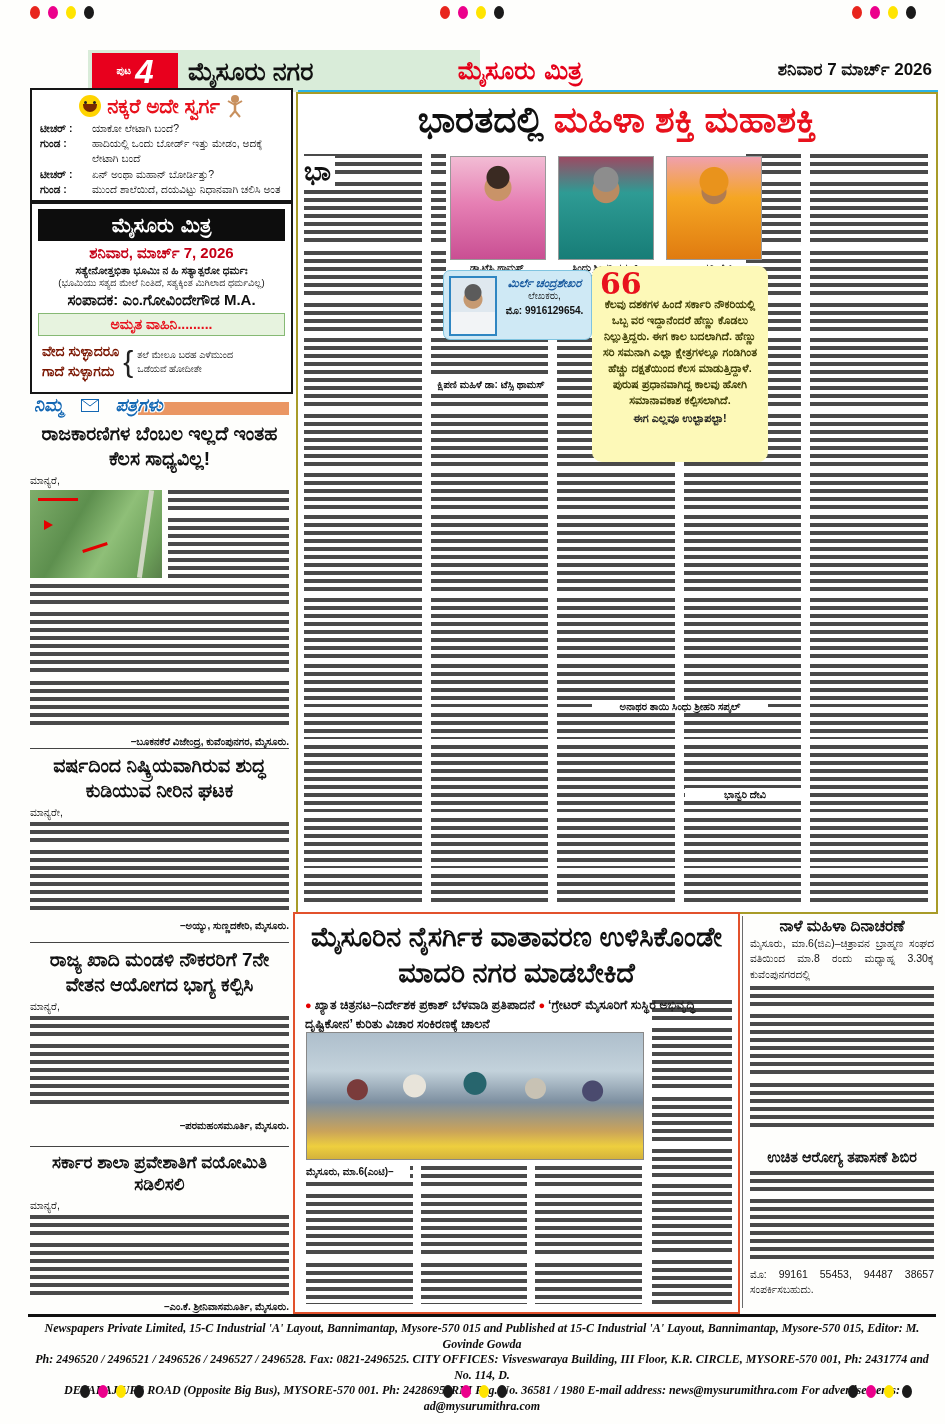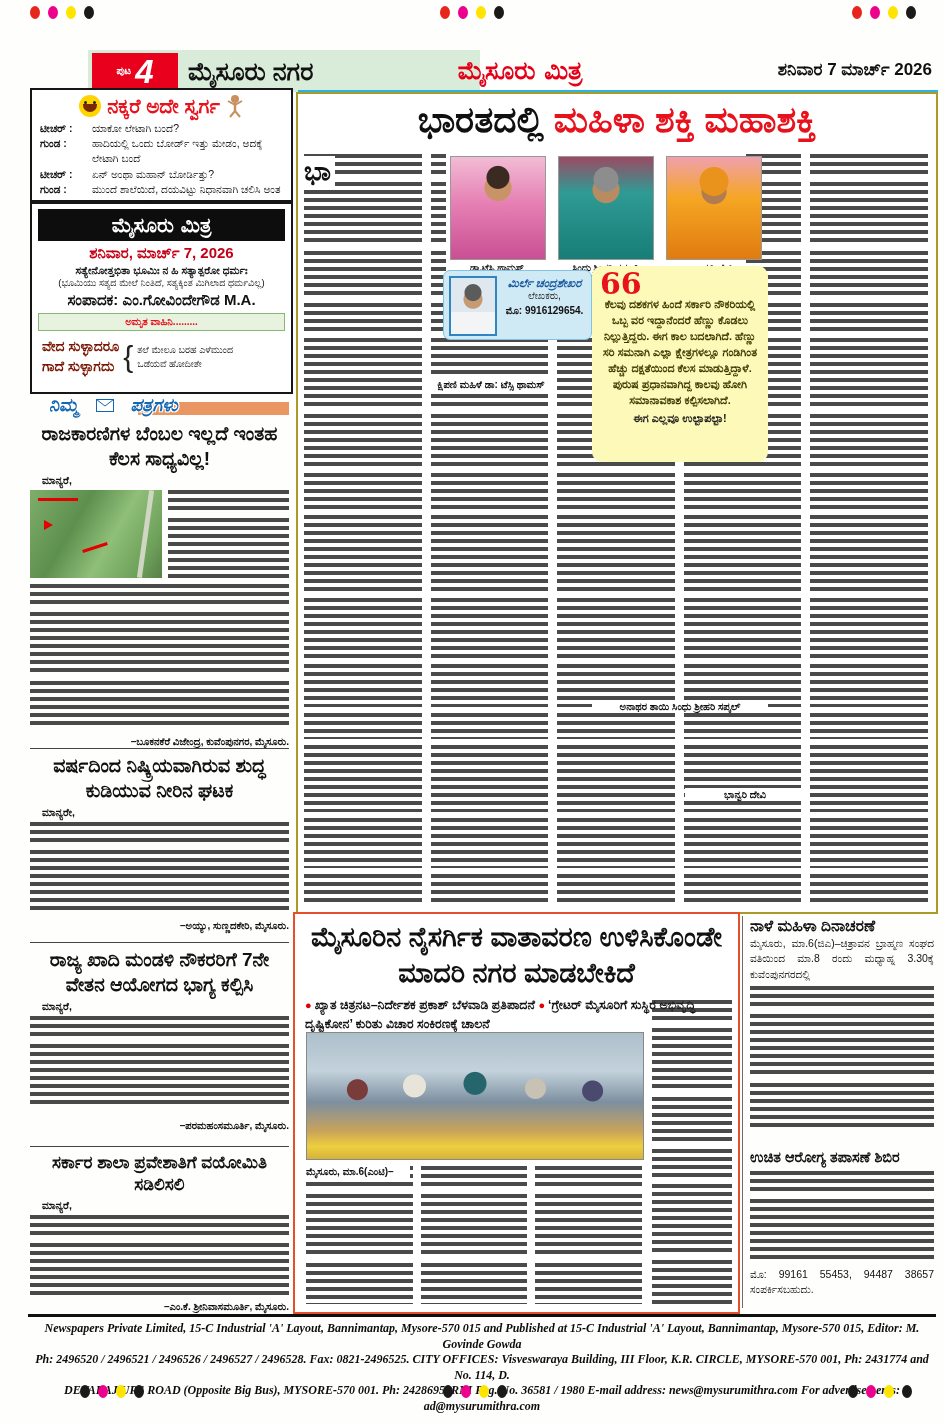--- a/index.html
+++ b/index.html
@@ -34,35 +34,35 @@
   .smiley:after{content:"";position:absolute;left:4px;top:9px;width:14px;height:8px;border-radius:0 0 14px 14px;background:#7a2a00}
   .joke-line{display:flex;font-size:10.5px;line-height:1.45;padding:0 8px}
   .joke-line .sp{font-weight:bold;flex:0 0 52px}
   .mast-banner{background:#0d0d0d;color:#fff;text-align:center;font-size:20px;font-weight:bold;
     font-family:"DejaVu Serif","Liberation Serif",serif;padding:4px 0;margin:5px 6px 3px}
   .mast-date{color:#c40016;font-weight:bold;text-align:center;font-size:15px}
   .mast-slogan{font-weight:bold;text-align:center;font-size:10.5px;margin-top:2px}
   .mast-meaning{text-align:center;font-size:9.5px}
   .mast-editor{text-align:center;font-size:15px;font-weight:bold;margin-top:2px}
   .amruta{background:#e7f3df;border:1px solid #86b974;margin:4px 6px;padding:2px 4px}
-  .amruta .t{color:#e8121d;font-weight:bold;text-align:center;font-size:10px}
+  .amruta .t{color:#e8121d;font-weight:bold;text-align:center;font-size:14px}
   .amruta .x{font-size:9.5px;text-align:center;line-height:1.35}
   .veda{display:flex;align-items:center;gap:4px;padding:2px 10px}
   .veda .l{color:#7a1500;font-weight:bold;font-size:14px;line-height:1.4}
   .veda .br{font-size:30px;font-weight:200;color:#222}
   .veda .r{font-size:9.5px;line-height:1.4}
   
   .letters-hd{position:relative;height:20px}
   .letters-hd .bar{position:absolute;left:108px;right:0;top:4px;height:13px;background:#ea9663}
-  .letters-hd .t{position:absolute;left:19px;top:-3px;font-size:18px;font-weight:bold;font-style:italic;color:#1468b3;
+  .letters-hd .t{position:absolute;left:4px;top:-3px;font-size:18px;font-weight:bold;font-style:italic;color:#1468b3;
     text-shadow:1px 1px 0 #fff,-1px -1px 0 #fff,1px -1px 0 #fff,-1px 1px 0 #fff;display:flex;align-items:center;gap:17px}
   .letter{border-top:1.5px solid #444;padding-top:5px}
   .letter.first{border-top:none;padding-top:0}
   .lhead{font-size:19px;font-weight:bold;text-align:center;line-height:1.3;margin-bottom:3px}
-  .sal{font-size:10.5px;font-weight:bold;margin:1px 12px 3px}
+  .sal{font-size:10.5px;font-weight:normal;margin:1px 0 3px}
   .sig{font-size:10px;font-weight:bold;text-align:right;margin-top:2px}
   .aerial{width:132px;height:88px;flex:0 0 auto;position:relative;
     background:linear-gradient(120deg,#7fae6b 0%,#5d8f4e 35%,#8fbf78 60%,#6da05a 85%,#587f49 100%)}
   .aerial .mark1{position:absolute;left:14px;top:30px;width:0;height:0;border-left:9px solid #e40000;border-top:5px solid transparent;border-bottom:5px solid transparent}
   .aerial .mark2{position:absolute;left:52px;top:56px;width:26px;height:3px;background:#e40000;transform:rotate(-18deg)}
   .aerial .mark3{position:absolute;left:8px;top:8px;width:40px;height:3px;background:#e40000}
   .aerial .road{position:absolute;right:14px;top:0;width:5px;height:100%;background:#cfd6c2;transform:rotate(8deg)}
   
   .main-box{border:2px solid #a89b28;background:#fff}
   .main-headline{text-align:center;font-weight:bold;font-size:36px;line-height:1.35;padding-top:2px}
@@ -109,21 +109,21 @@
   .sem-photo{background:
     radial-gradient(circle at 15% 45%,#7a3b3b 0 10px,rgba(0,0,0,0) 11px),
     radial-gradient(circle at 32% 42%,#e8e4da 0 11px,rgba(0,0,0,0) 12px),
     radial-gradient(circle at 50% 40%,#27656d 0 11px,rgba(0,0,0,0) 12px),
     radial-gradient(circle at 68% 44%,#c8c2b4 0 10px,rgba(0,0,0,0) 11px),
     radial-gradient(circle at 85% 46%,#4a4a6e 0 10px,rgba(0,0,0,0) 11px),
     linear-gradient(180deg,#aebfcc 0%,#c3d2db 30%,#7d8fa0 55%,#caa35a 78%,#eecf3e 90%,#d4b23c 100%);
     border:1px solid #888}
   .dateline{background:#fff;font-size:10px;font-weight:bold}
   
-  .brief-hd{font-size:15.5px;font-weight:bold;text-align:left;line-height:1.3}
+  .brief-hd{font-size:15.5px;font-weight:bold;text-align:center;line-height:1.3}
   .brief-tx{font-size:10.5px;line-height:1.45;text-align:justify}
   .vrule{background:#6b6b6b}
   
   .imprint-rule{background:#101010}
   .imprint{font-family:"Liberation Serif","DejaVu Serif",serif;font-style:italic;font-weight:bold;
     font-size:12px;line-height:1.3;text-align:center;color:#0c0c0c}
   svg{display:block}
 </style>
 </head>
 <body>

